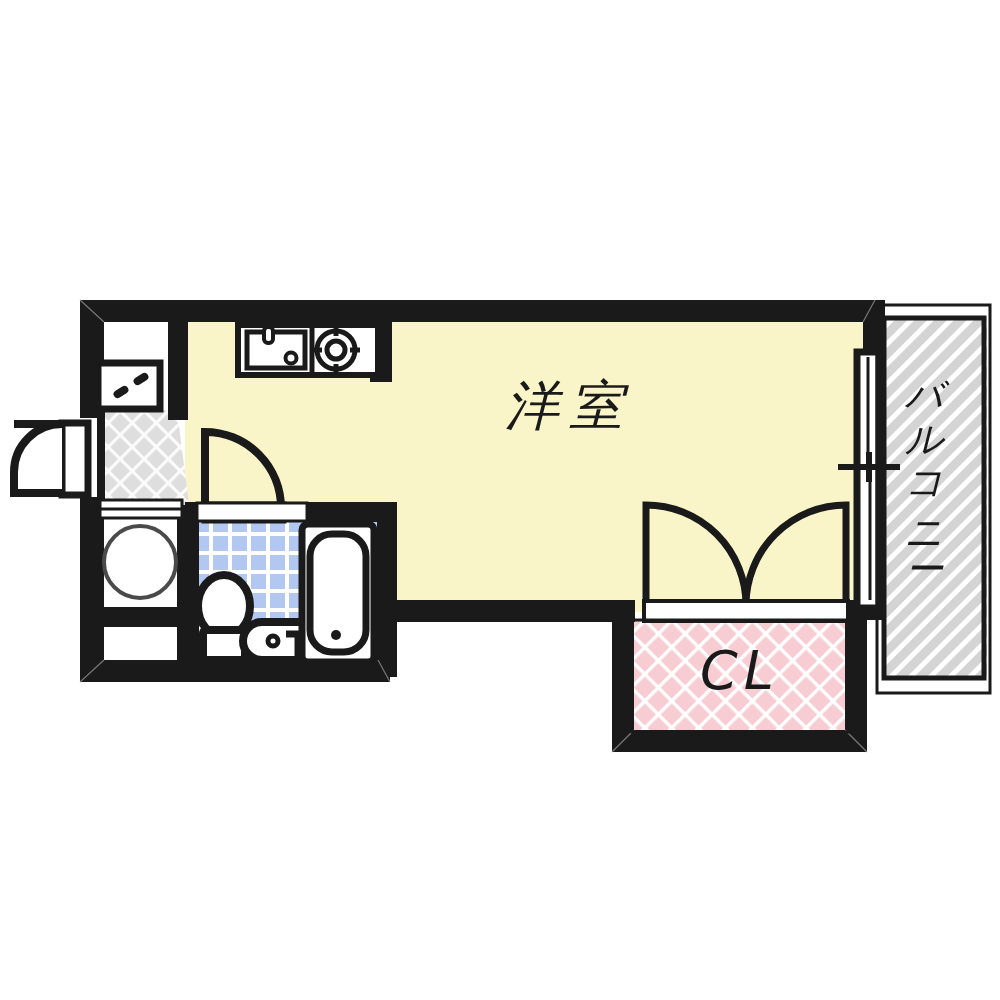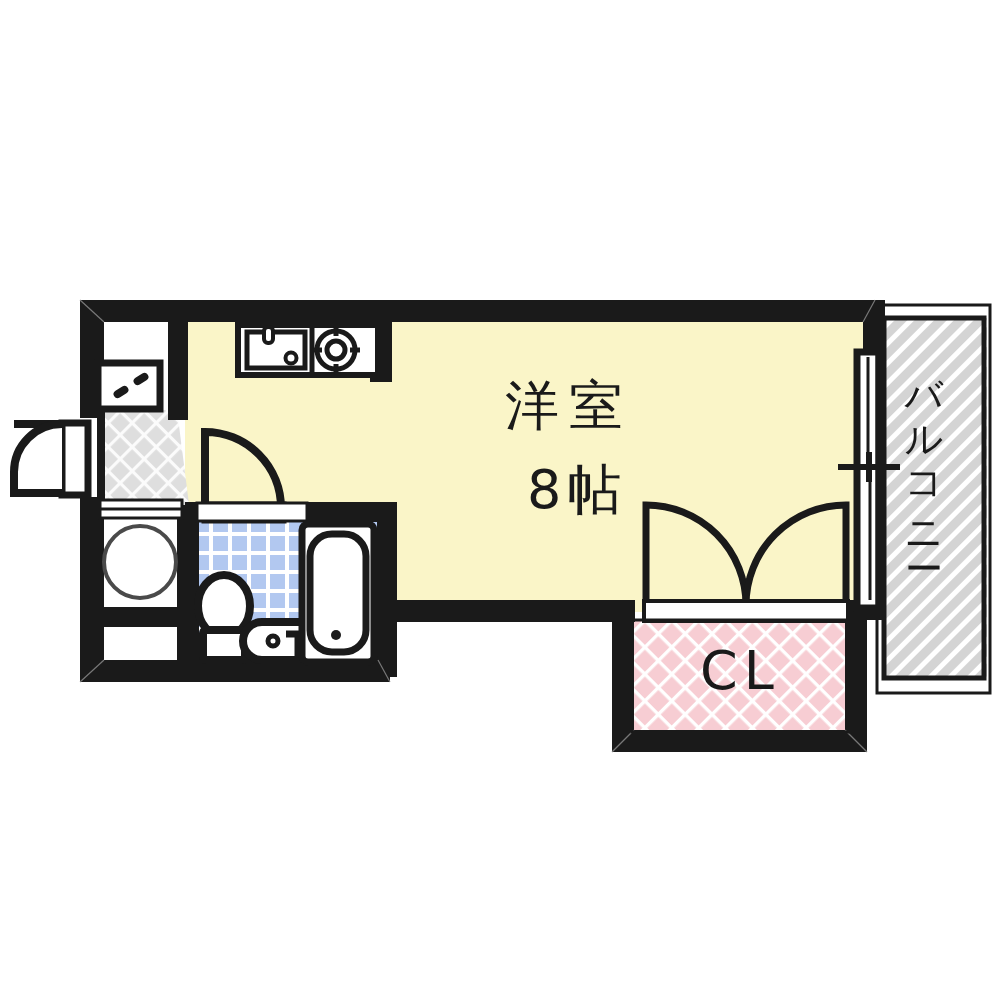--- a/index.html
+++ b/index.html
@@ -12,20 +12,21 @@
     width: 1000px;
     height: 1000px;
     font-family: "DejaVu Sans", "Liberation Sans", sans-serif;
     overflow: hidden;
   }
   #plan-root {
     position: relative;
     width: 1000px;
     height: 1000px;
     background: #ffffff;
+    font-style: italic;
   }
   #plan-svg {
     position: absolute;
     left: 0;
     top: 0;
     width: 1000px;
     height: 1000px;
     display: block;
   }
   .lbl {
@@ -244,19 +245,18 @@
     <rect x="884" y="318" width="100" height="360" stroke-width="5"></rect>
   </g>
 
   <g fill="none" stroke="#1a1a1a" stroke-width="3">
     <rect x="632" y="620" width="233" height="112"></rect>
   </g>
 </svg>
 
 <div class="lbl" id="label-room-name">洋室</div>
 
-<div class="lbl" id="label-room-size">8帖</div>
 
 <div class="lbl" id="label-closet">CL</div>
 
 <div class="lbl" id="label-balcony">バルコニー</div>
 
 </div>
 
 </body></html>

